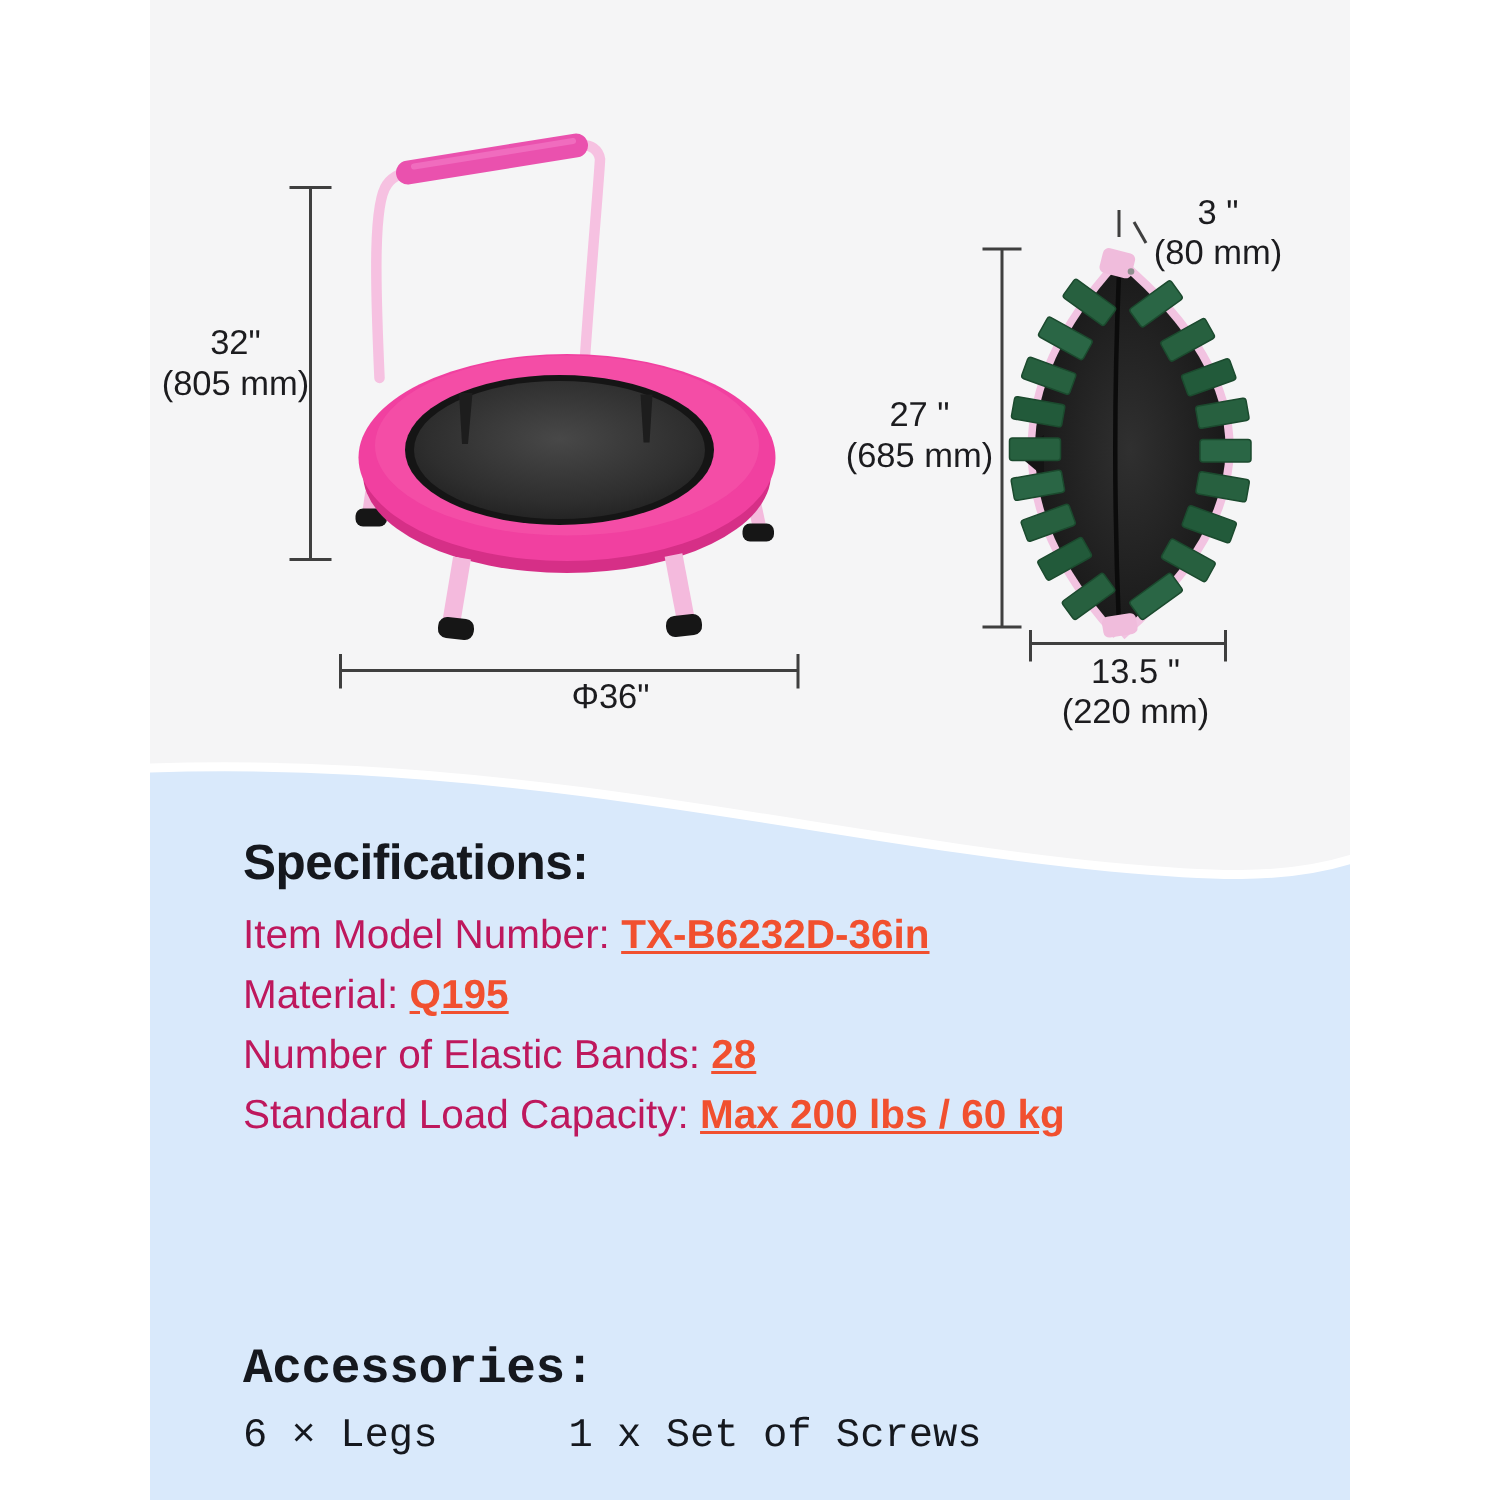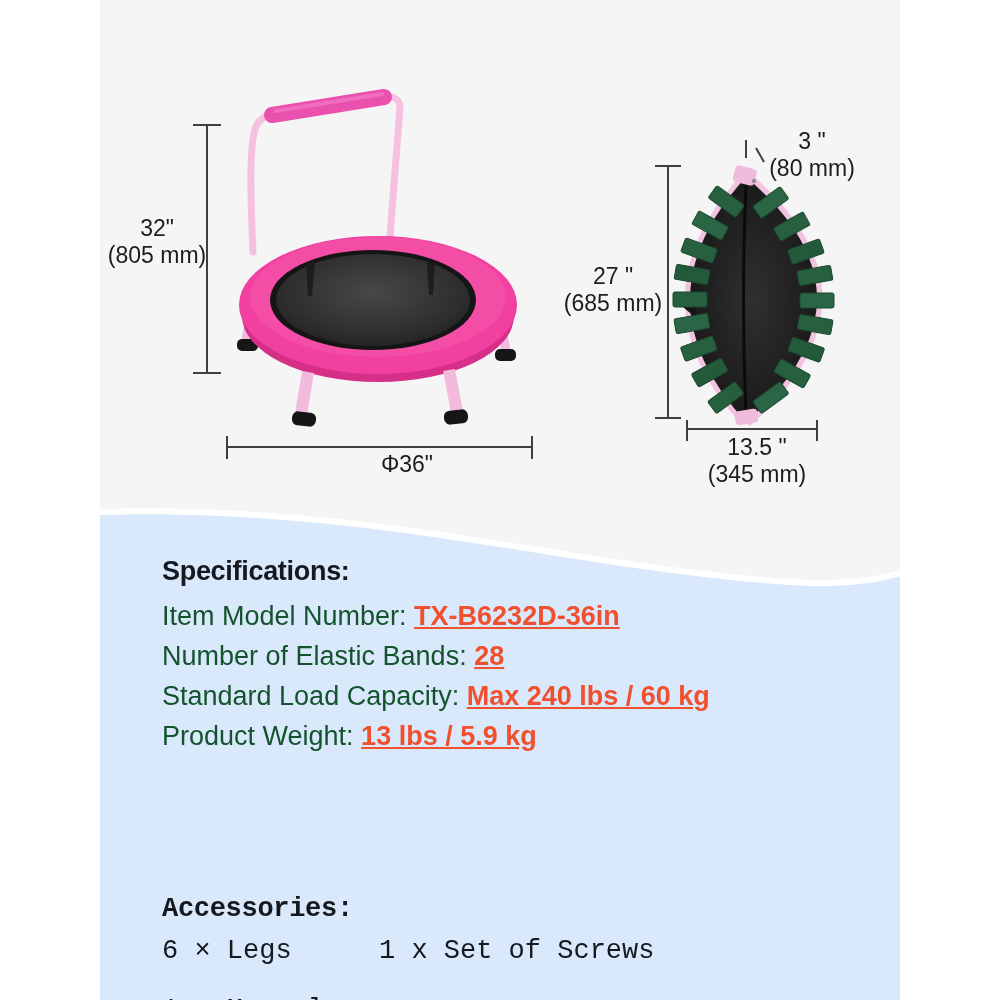--- a/index.html
+++ b/index.html
@@ -13,23 +13,23 @@
   }
   svg{display:block;}
   .wave-svg{position:absolute;left:0;top:0;}
   .scene-svg{position:absolute;left:0;top:0;}
   .dim{
     position:absolute;text-align:center;color:#1c1c1f;
     font-size:23px;line-height:27px;letter-spacing:0px;
   }
   .specs, .accessories{position:absolute;left:62px;color:#15181e;}
   .specs{top:556px;width:710px;}
-  .sec-title{font-size:27px;font-weight:700;margin:0 0 13px 0;letter-spacing:-0.3px;}
+  .sec-title{font-size:33px;font-weight:700;margin:0 0 13px 0;letter-spacing:-0.3px;}
   .spec-row{font-size:27px;line-height:33px;margin-bottom:7px;white-space:pre;}
-  .spec-row .lbl{color:#14532d;}
+  .spec-row .lbl{color:#be185d;}
   .spec-row .val{color:#f1502f;font-weight:700;text-decoration:underline;}
   .accessories{top:894px;width:710px;font-family:Liberation Mono, monospace;}
   .acc-grid{display:grid;grid-template-columns:187px auto;column-gap:0;row-gap:0;
     font-size:27px;line-height:29px;gap:30px;}
   .acc-grid div{white-space:nowrap;}
 </style>
 </head>
 <body>
 
 <div class="content">
@@ -149,29 +149,29 @@
     <div>(80 mm)</div>
   </div>
 
   <div class="dim" style="left:456px;top:263px;width:114px;">
     <div>27 "</div>
     <div>(685 mm)</div>
   </div>
 
   <div class="dim" style="left:592px;top:434px;width:130px;">
     <div>13.5 "</div>
-    <div>(345 mm)</div>
+    <div>(220 mm)</div>
   </div>
 
   <div class="specs">
     <h2 class="sec-title">Specifications:</h2>
     <div class="spec-row"><span class="lbl">Item Model Number: </span><span class="val">TX-B6232D-36in</span></div>
+    <div class="spec-row"><span class="lbl">Material: </span><span class="val">Q195</span></div>
     <div class="spec-row"><span class="lbl">Number of Elastic Bands: </span><span class="val">28</span></div>
-    <div class="spec-row"><span class="lbl">Standard Load Capacity: </span><span class="val">Max 240 lbs / 60 kg</span></div>
-    <div class="spec-row"><span class="lbl">Product Weight: </span><span class="val">13 lbs / 5.9 kg</span></div>
+    <div class="spec-row"><span class="lbl">Standard Load Capacity: </span><span class="val">Max 200 lbs / 60 kg</span></div>
   </div>
 
   <div class="accessories">
     <h2 class="sec-title">Accessories:</h2>
     <div class="acc-grid">
       <div>6 × Legs</div>
       <div>1 x Set of Screws</div>
       <div>1 x Manual</div>
     </div>
   </div>

